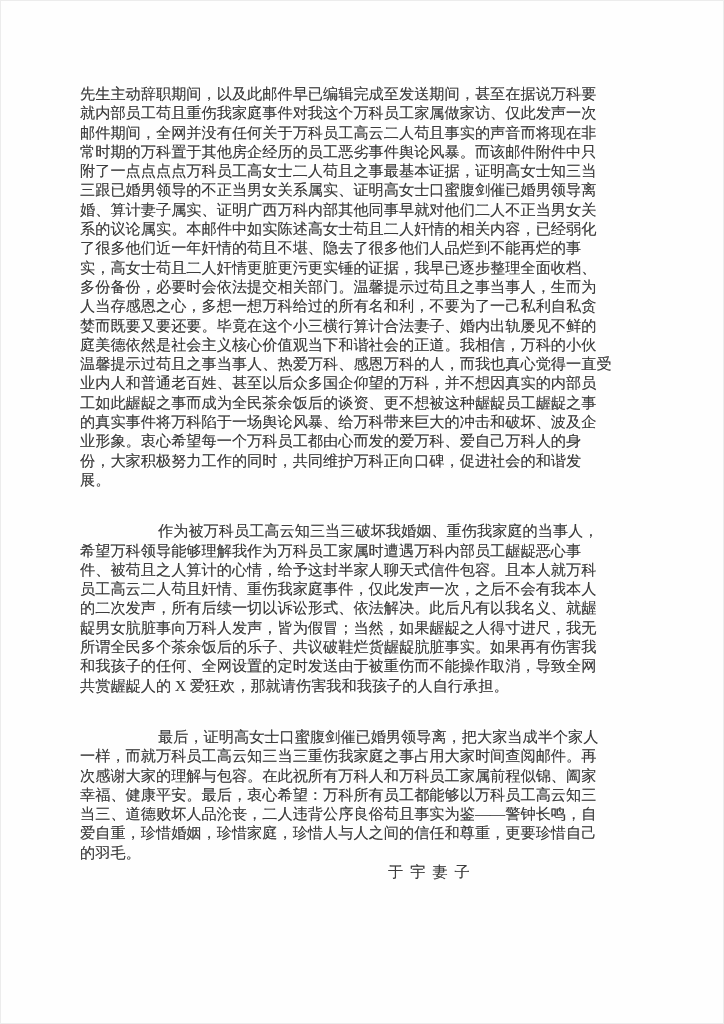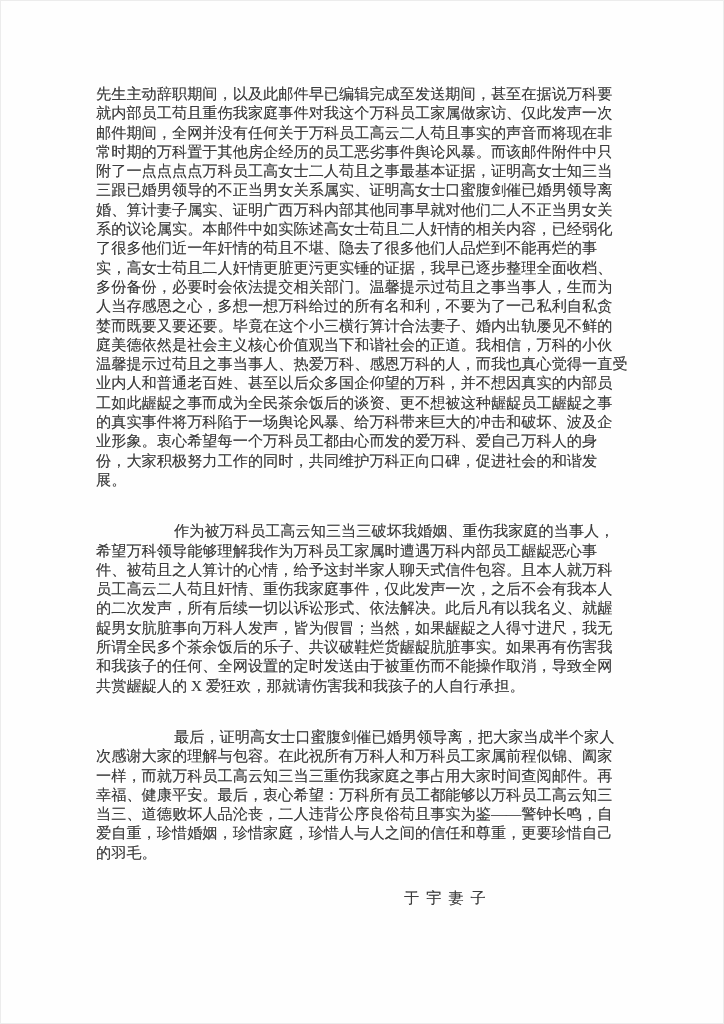--- a/index.html
+++ b/index.html
@@ -11,37 +11,36 @@
   .page {
     position: relative;
     width: 724px;
     height: 1024px;
     background: #fefefe;
     box-shadow: inset 0 0 0 1px #ececec;
     overflow: hidden;
   }
   .doc {
     position: absolute;
-    left: 96px;
+    left: 80px;
     top: 84px;
     width: 524px;
   }
   .para { margin: 0; }
   .para + .para { margin-top: 32px; }
   .line {
     font-size: 15.2px;
     line-height: 19.3px;
     color: #3d3d3d;
     white-space: nowrap;
     letter-spacing: 0;
     text-shadow: 0 0 0.4px rgba(70,70,70,0.55);
   }
   .line.indent { padding-left: 78px; }
   .signature {
-    margin-top: 26px;
     padding-left: 308px;
     font-size: 15.2px;
     line-height: 19.3px;
     letter-spacing: 7px;
     color: #3d3d3d;
     text-shadow: 0 0 0.4px rgba(70,70,70,0.55);
     white-space: nowrap;
   }
 </style>
 </head>
@@ -79,22 +78,22 @@
           <div class="line">件、被苟且之人算计的心情，给予这封半家人聊天式信件包容。且本人就万科</div>
           <div class="line">员工高云二人苟且奸情、重伤我家庭事件，仅此发声一次，之后不会有我本人</div>
           <div class="line">的二次发声，所有后续一切以诉讼形式、依法解决。此后凡有以我名义、就龌</div>
           <div class="line">龊男女肮脏事向万科人发声，皆为假冒；当然，如果龌龊之人得寸进尺，我无</div>
           <div class="line">所谓全民多个茶余饭后的乐子、共议破鞋烂货龌龊肮脏事实。如果再有伤害我</div>
           <div class="line">和我孩子的任何、全网设置的定时发送由于被重伤而不能操作取消，导致全网</div>
           <div class="line">共赏龌龊人的 X 爱狂欢，那就请伤害我和我孩子的人自行承担。</div>
         </div>
         <div class="para">
           <div class="line indent">最后，证明高女士口蜜腹剑催已婚男领导离，把大家当成半个家人</div>
+          <div class="line">一样，而就万科员工高云知三当三重伤我家庭之事占用大家时间查阅邮件。再</div>
           <div class="line">次感谢大家的理解与包容。在此祝所有万科人和万科员工家属前程似锦、阖家</div>
-          <div class="line">一样，而就万科员工高云知三当三重伤我家庭之事占用大家时间查阅邮件。再</div>
           <div class="line">幸福、健康平安。最后，衷心希望：万科所有员工都能够以万科员工高云知三</div>
           <div class="line">当三、道德败坏人品沦丧，二人违背公序良俗苟且事实为鉴——警钟长鸣，自</div>
           <div class="line">爱自重，珍惜婚姻，珍惜家庭，珍惜人与人之间的信任和尊重，更要珍惜自己</div>
           <div class="line">的羽毛。</div>
         </div>
       </div>
     <div class="signature">于宇妻子</div>
   </div>
 </div>
 

